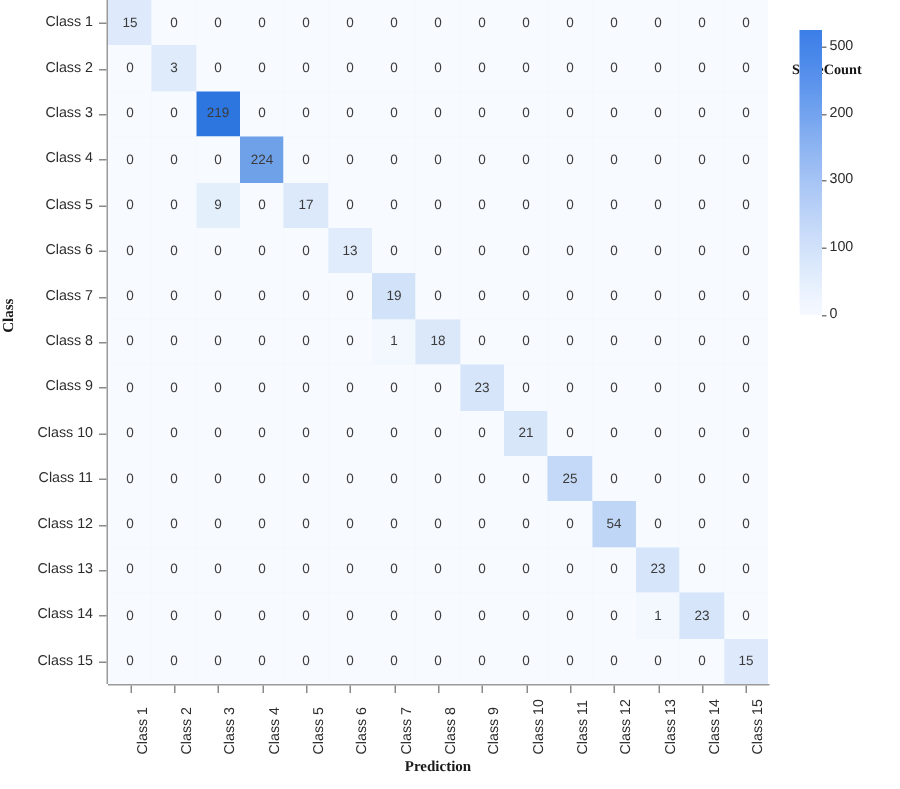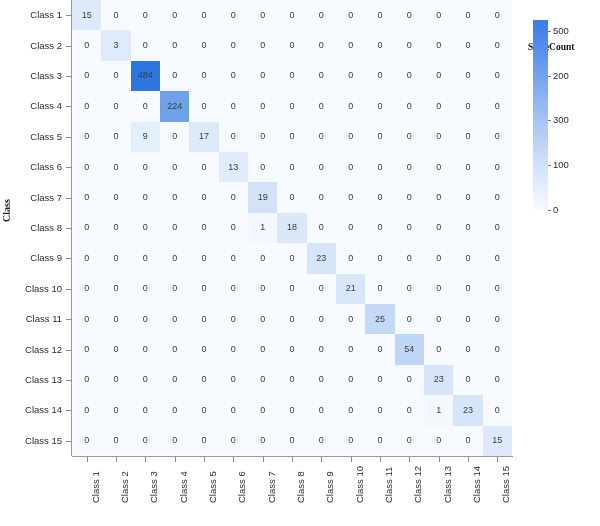--- a/index.html
+++ b/index.html
@@ -143,20 +143,21 @@
     line-height:1;
     white-space:nowrap;
   }
 </style>
 </head>
 <body>
 
 <div id="figure">
 
   <div id="ylabel">Class</div>
+  <div id="xlabel">Prediction</div>
 
   <div id="panel">
       <div class="cell" style="left: 0px; top: 0px; width: 29.3333px; height: 30.4px; background: rgb(222, 234, 251);">
         <div class="cellval" style="top: 10.7px;">15</div>
       </div>
       <div class="cell" style="left: 29.3333px; top: 0px; width: 29.3333px; height: 30.4px; background: rgb(247, 251, 255);">
         <div class="cellval" style="top: 10.7px;">0</div>
       </div>
       <div class="cell" style="left: 58.6667px; top: 0px; width: 29.3333px; height: 30.4px; background: rgb(247, 251, 255);">
         <div class="cellval" style="top: 10.7px;">0</div>
@@ -242,21 +243,21 @@
       <div class="cell" style="left: 410.667px; top: 30.4px; width: 29.3333px; height: 30.4px; background: rgb(247, 251, 255);">
         <div class="cellval" style="top: 10.7px;">0</div>
       </div>
       <div class="cell" style="left: 0px; top: 60.8px; width: 29.3333px; height: 30.4px; background: rgb(247, 251, 255);">
         <div class="cellval" style="top: 10.7px;">0</div>
       </div>
       <div class="cell" style="left: 29.3333px; top: 60.8px; width: 29.3333px; height: 30.4px; background: rgb(247, 251, 255);">
         <div class="cellval" style="top: 10.7px;">0</div>
       </div>
       <div class="cell" style="left: 58.6667px; top: 60.8px; width: 29.3333px; height: 30.4px; background: rgb(45, 118, 223);">
-        <div class="cellval" style="top: 10.7px;">484</div>
+        <div class="cellval" style="top: 10.7px;">219</div>
       </div>
       <div class="cell" style="left: 88px; top: 60.8px; width: 29.3333px; height: 30.4px; background: rgb(247, 251, 255);">
         <div class="cellval" style="top: 10.7px;">0</div>
       </div>
       <div class="cell" style="left: 117.333px; top: 60.8px; width: 29.3333px; height: 30.4px; background: rgb(247, 251, 255);">
         <div class="cellval" style="top: 10.7px;">0</div>
       </div>
       <div class="cell" style="left: 146.667px; top: 60.8px; width: 29.3333px; height: 30.4px; background: rgb(247, 251, 255);">
         <div class="cellval" style="top: 10.7px;">0</div>
       </div>

